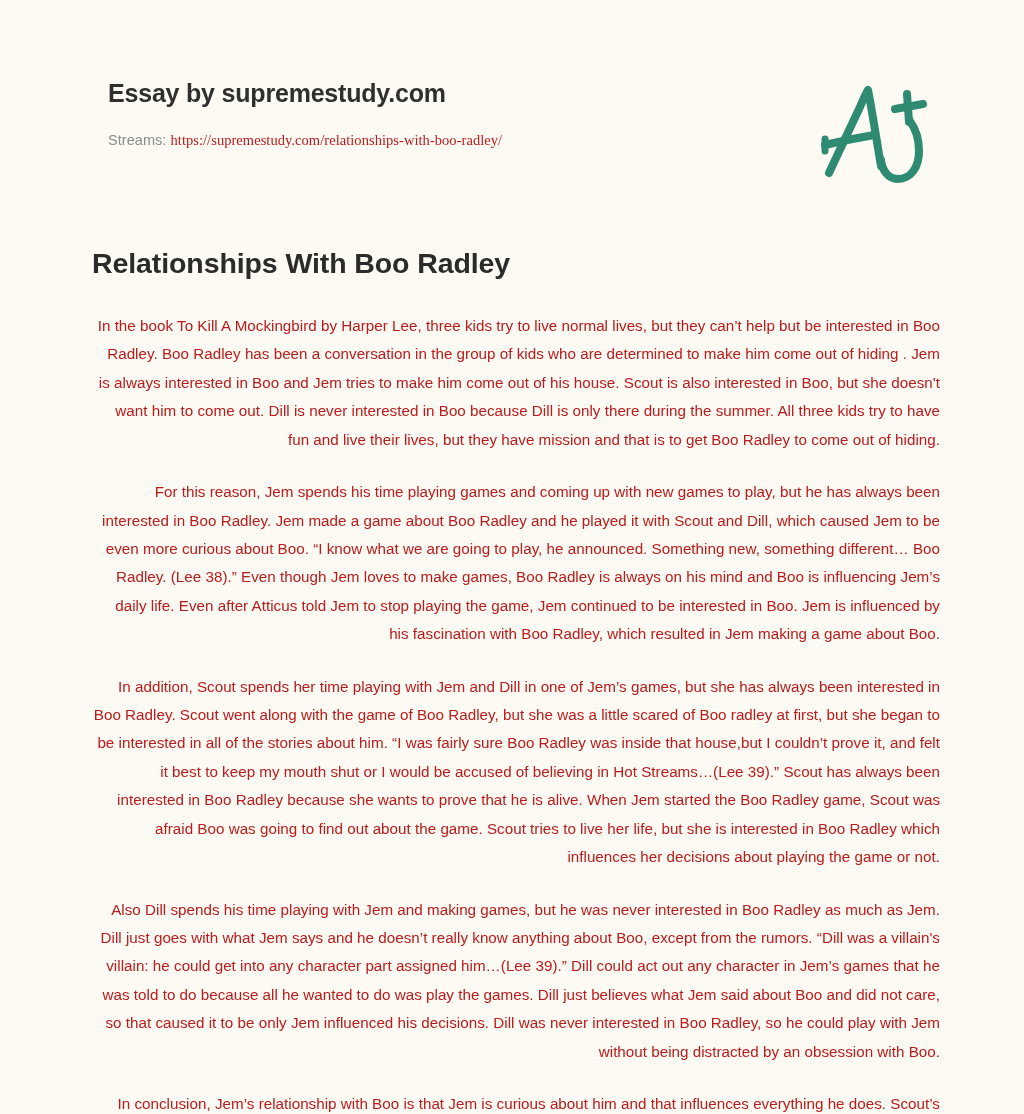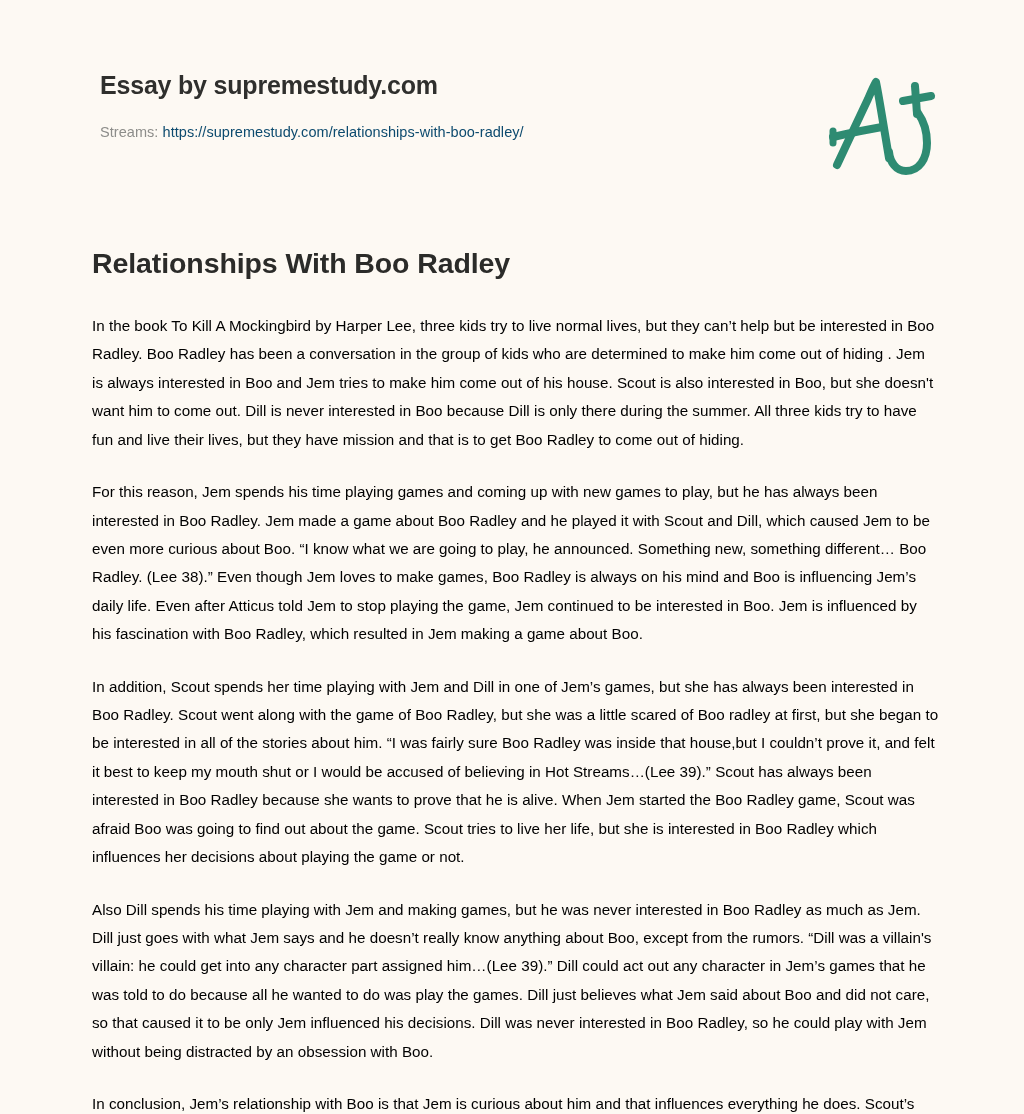--- a/index.html
+++ b/index.html
@@ -14,21 +14,21 @@
     font-family: "Liberation Sans", sans-serif;
     color: #3a3a38;
     overflow: hidden;
     position: relative;
   }
 
   .page {
     width: 1024px;
     height: 1114px;
     position: relative;
-    padding: 8px;
+    padding: 16px;
     border-radius: 20px;
   }
 
   
   .header {
     position: relative;
     padding: 62px 80px 0 92px;
     height: 200px;
   }
 
@@ -43,22 +43,23 @@
 
   .source-line {
     margin-top: 23px;
     font-size: 14.5px;
     line-height: 1.3;
     color: #8d8d8a;
     letter-spacing: 0.05px;
   }
 
   .source-url {
-    color: #0c4a6e;
+    color: #b91c1c;
     text-decoration: none;
+    font-family: Liberation Serif, serif;
   }
 
   
   .logo {
     position: absolute;
     top: 60px;
     right: 74px;
     width: 118px;
     height: 112px;
   }
@@ -85,23 +86,23 @@
     top: 312px;
     left: 0;
     width: 1024px;
     padding: 0 84px 0 92px;
   }
 
   .article-body p {
     margin: 0 0 24px 0;
     font-size: 15.2px;
     line-height: 1.87;
-    color: #000000;
+    color: #b91c1c;
     letter-spacing: 0.02px;
-    text-align: left;
+    text-align: right;
   }
   .article-body p:last-child { margin-bottom: 0; }
 </style>
 </head>
 <body>
 
 <div class="page">
 
   <div class="header">
     <div class="brand-line">Essay by supremestudy.com</div>

